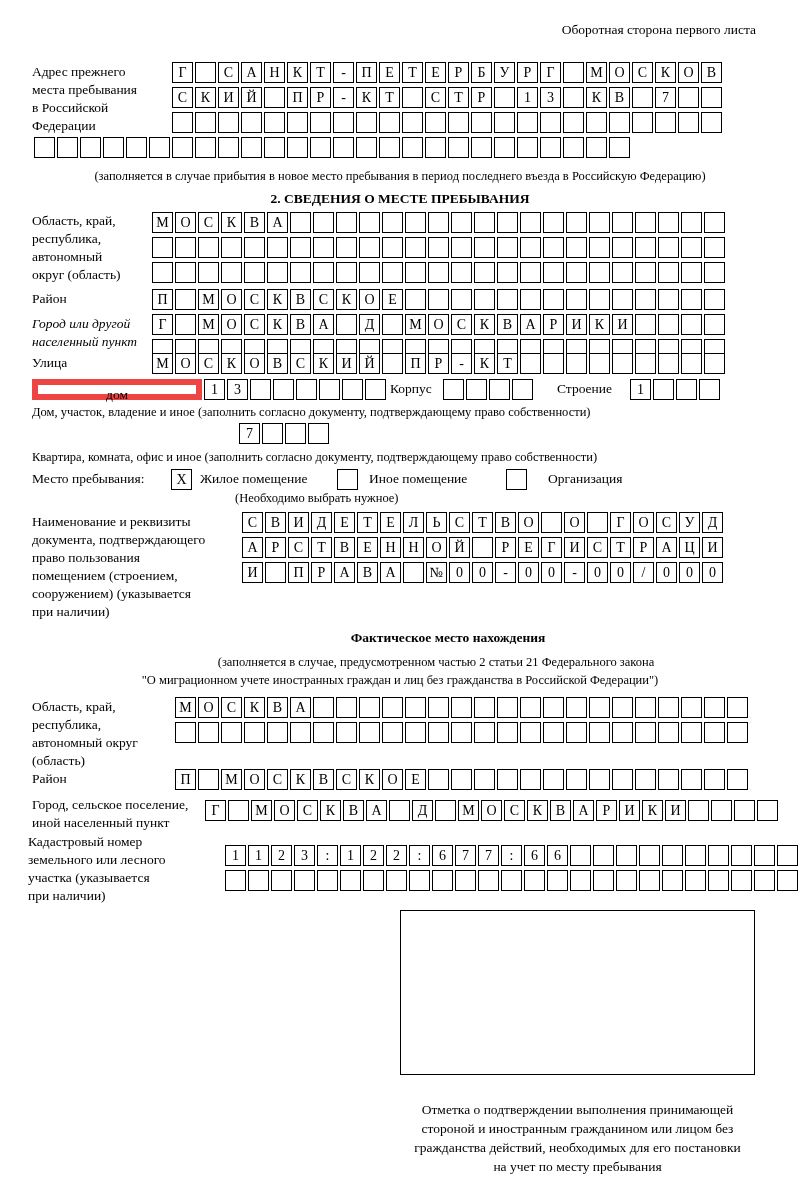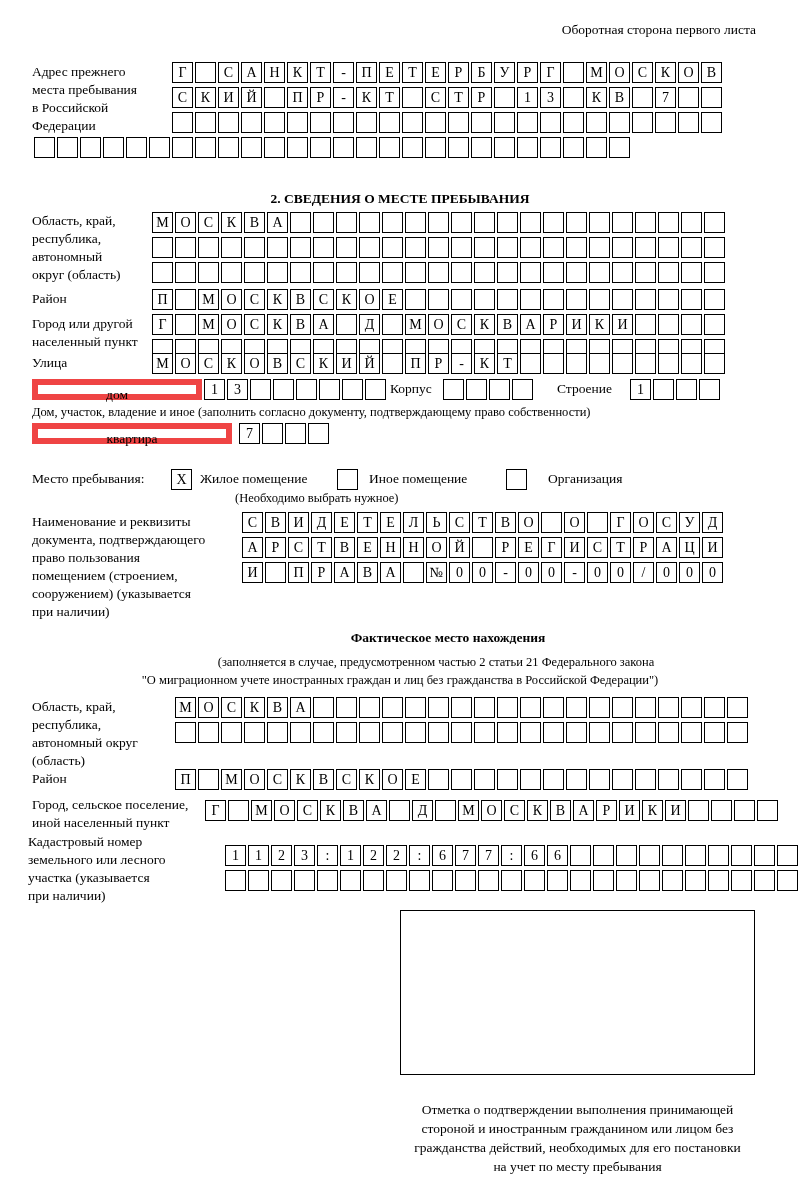--- a/index.html
+++ b/index.html
@@ -208,20 +208,21 @@
       <div class="cell blank"></div>
       <div class="cell blank"></div>
       <div class="cell blank"></div>
       <div class="cell blank"></div>
       <div class="cell blank"></div>
       <div class="cell blank"></div>
       <div class="cell blank"></div>
       <div class="cell blank"></div>
     </div>
 
+  <div class="lbl-c small" style="left:0px; top:167px; width:800px;">(заполняется в случае прибытия в новое место пребывания в период последнего въезда в Российскую Федерацию)</div>
 
   <div class="lbl-c bold" style="left:0px; top:190px; width:800px;">2. СВЕДЕНИЯ О МЕСТЕ ПРЕБЫВАНИЯ</div>
 
   <div class="lbl" style="left:32px; top:212px;">Область, край,
 республика,
 автономный
 округ (область)</div>
   <div class="cells" id="s2-region-0" style="left:152px; top:212px;">
       <div class="cell">М</div>
       <div class="cell">О</div>
@@ -326,21 +327,21 @@
       <div class="cell blank"></div>
       <div class="cell blank"></div>
       <div class="cell blank"></div>
       <div class="cell blank"></div>
       <div class="cell blank"></div>
       <div class="cell blank"></div>
       <div class="cell blank"></div>
       <div class="cell blank"></div>
     </div>
 
-  <div class="lbl" style="left:32px; top:315px;">Город или другой
+  <div class="lbl" style="left:32px; top:315px;font-style:italic;">Город или другой
 населенный пункт</div>
   <div class="cells" id="s2-city-0" style="left:152px; top:314px;">
       <div class="cell">Г</div>
       <div class="cell blank"></div>
       <div class="cell">М</div>
       <div class="cell">О</div>
       <div class="cell">С</div>
       <div class="cell">К</div>
       <div class="cell">В</div>
       <div class="cell">А</div>
@@ -440,27 +441,27 @@
   <div class="lbl" style="left:557px; top:380px;">Строение</div>
   <div class="cells" id="s2-stroenie" style="left:630px; top:379px;">
       <div class="cell">1</div>
       <div class="cell blank"></div>
       <div class="cell blank"></div>
       <div class="cell blank"></div>
     </div>
 
   <div class="lbl small" style="left:32px; top:403px;">Дом, участок, владение и иное (заполнить согласно документу, подтверждающему право собственности)</div>
 
-  <div class="boxlabel" style="left:32px; top:423px; width:200px;">квартира</div>
   <div class="cells" id="s2-flat" style="left:239px; top:423px;">
       <div class="cell">7</div>
       <div class="cell blank"></div>
       <div class="cell blank"></div>
       <div class="cell blank"></div>
     </div>
+  <div class="lbl small" style="left:32px; top:448px;">Квартира, комната, офис и иное (заполнить согласно документу, подтверждающему право собственности)</div>
 
   <div class="lbl" style="left:32px; top:470px;">Место пребывания:</div>
   <div class="chk" style="left:171px; top:469px;">X</div>
   <div class="lbl" style="left:200px; top:470px;">Жилое помещение</div>
   <div class="chk" style="left:337px; top:469px;"></div>
   <div class="lbl" style="left:369px; top:470px;">Иное помещение</div>
   <div class="chk" style="left:506px; top:469px;"></div>
   <div class="lbl" style="left:548px; top:470px;">Организация</div>
   <div class="lbl small" style="left:235px; top:489px;">(Необходимо выбрать нужное)</div>
 

